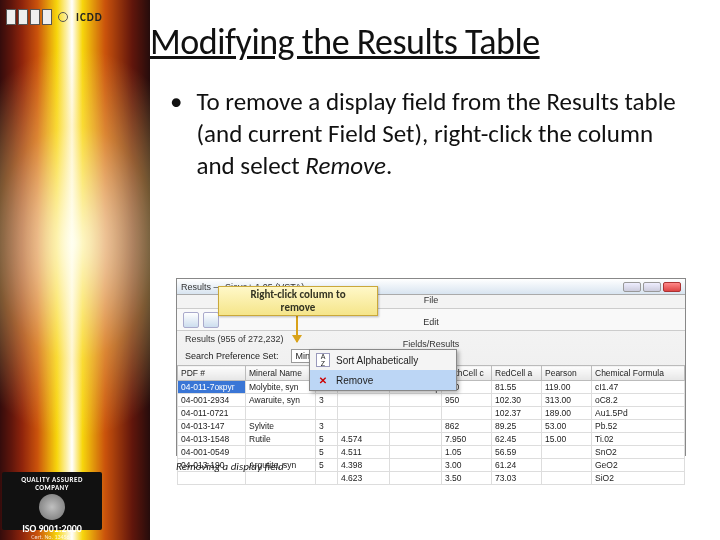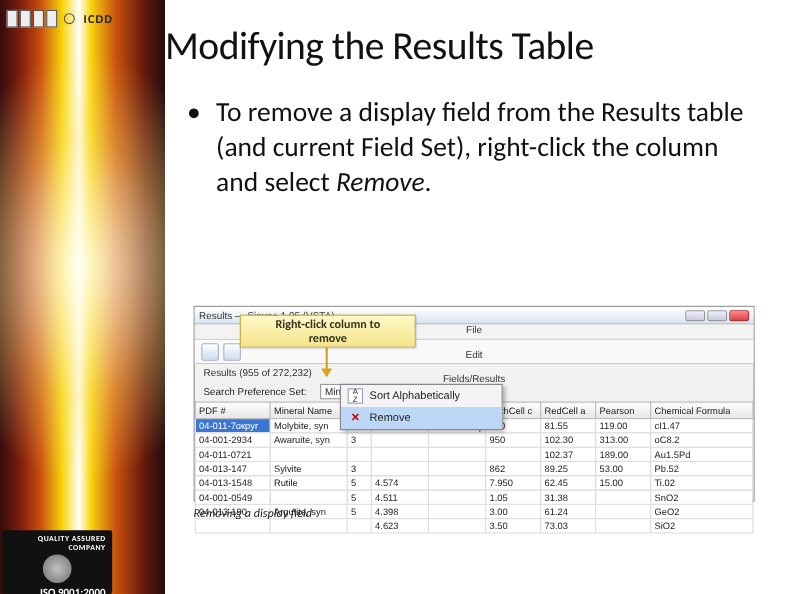--- a/index.html
+++ b/index.html
@@ -17,29 +17,29 @@
   }
 
   
   .logo { position: absolute; top: 6px; left: 6px; width: 120px; height: 22px; display: flex; align-items: center; gap: 4px; }
   .logo .bars { display: flex; gap: 2px; }
   .logo .bars span { width: 10px; height: 16px; border: 1px solid #555; background: #eee; }
   .logo .dot { width: 10px; height: 10px; border: 1px solid #555; border-radius: 50%; margin-left: 2px; }
   .logo .name { font-size: 11px; font-weight: 700; letter-spacing: 1px; color: #222; margin-left: 4px; }
 
   
-  .badge { position: absolute; left: 2px; bottom: 0; width: 100px; height: 58px; background: #111; color: #fff; border-radius: 2px; padding: 4px 6px; font-size: 7px; line-height: 1.1; text-align: right; }
+  .badge { position: absolute; left: 2px; bottom: 10px; width: 100px; height: 58px; background: #111; color: #fff; border-radius: 2px; padding: 4px 6px; font-size: 7px; line-height: 1.1; text-align: center; }
   .badge .top { font-weight: 700; letter-spacing: 0.5px; }
   .badge .seal { width: 26px; height: 26px; border-radius: 50%; background: radial-gradient(circle,#c0c0c0 0%,#888 70%,#555 100%); margin: 3px auto; }
   .badge .iso { font-weight: 800; font-size: 10px; }
   .badge .cert { font-size: 6px; opacity: 0.8; }
 
   
   .slide { position: absolute; left: 150px; top: 20px; right: 26px; }
-  .title { font-size: 36px; font-weight: 500; color: #111; margin-bottom: 22px; letter-spacing: -0.5px; }
+  .title { font-size: 36px; font-weight: 500; color: #111; margin-bottom: 22px; letter-spacing: -0.5px; text-decoration: underline; }
   .bullet { display: flex; font-size: 25px; color: #111; line-height: 1.28; margin-left: 20px; }
   .bullet .dot { margin-right: 14px; }
   .bullet em { font-style: italic; }
 
   
   .shot { position: absolute; left: 176px; top: 278px; width: 510px; height: 178px; background: linear-gradient(#f7f7f7,#e9e9e9); border: 1px solid #888; font-family: "Segoe UI", Tahoma, sans-serif; font-size: 9px; color: #222; }
   .shot .titlebar { height: 16px; background: linear-gradient(#fff,#d8e4f0); border-bottom: 1px solid #aaa; display:flex; align-items:center; justify-content:space-between; padding: 0 4px; }
   .shot .titlebar .t { font-size: 9px; color: #333; }
   .shot .titlebar .winbtns { display:flex; gap:2px; }
   .shot .titlebar .winbtns span { width: 18px; height: 10px; background: linear-gradient(#eef,#ccd); border:1px solid #999; border-radius:2px; }
@@ -218,21 +218,21 @@
           <td>15.00</td>
           <td>Ti.02</td>
         </tr>
         <tr>
           <td>04-001-0549</td>
           <td></td>
           <td>5</td>
           <td>4.511</td>
           <td></td>
           <td>1.05</td>
-          <td>31.38</td>
+          <td>56.59</td>
           <td></td>
           <td>SnO2</td>
         </tr>
         <tr>
           <td>04-013-190</td>
           <td>Argutite, syn</td>
           <td>5</td>
           <td>4.398</td>
           <td></td>
           <td>3.00</td>

